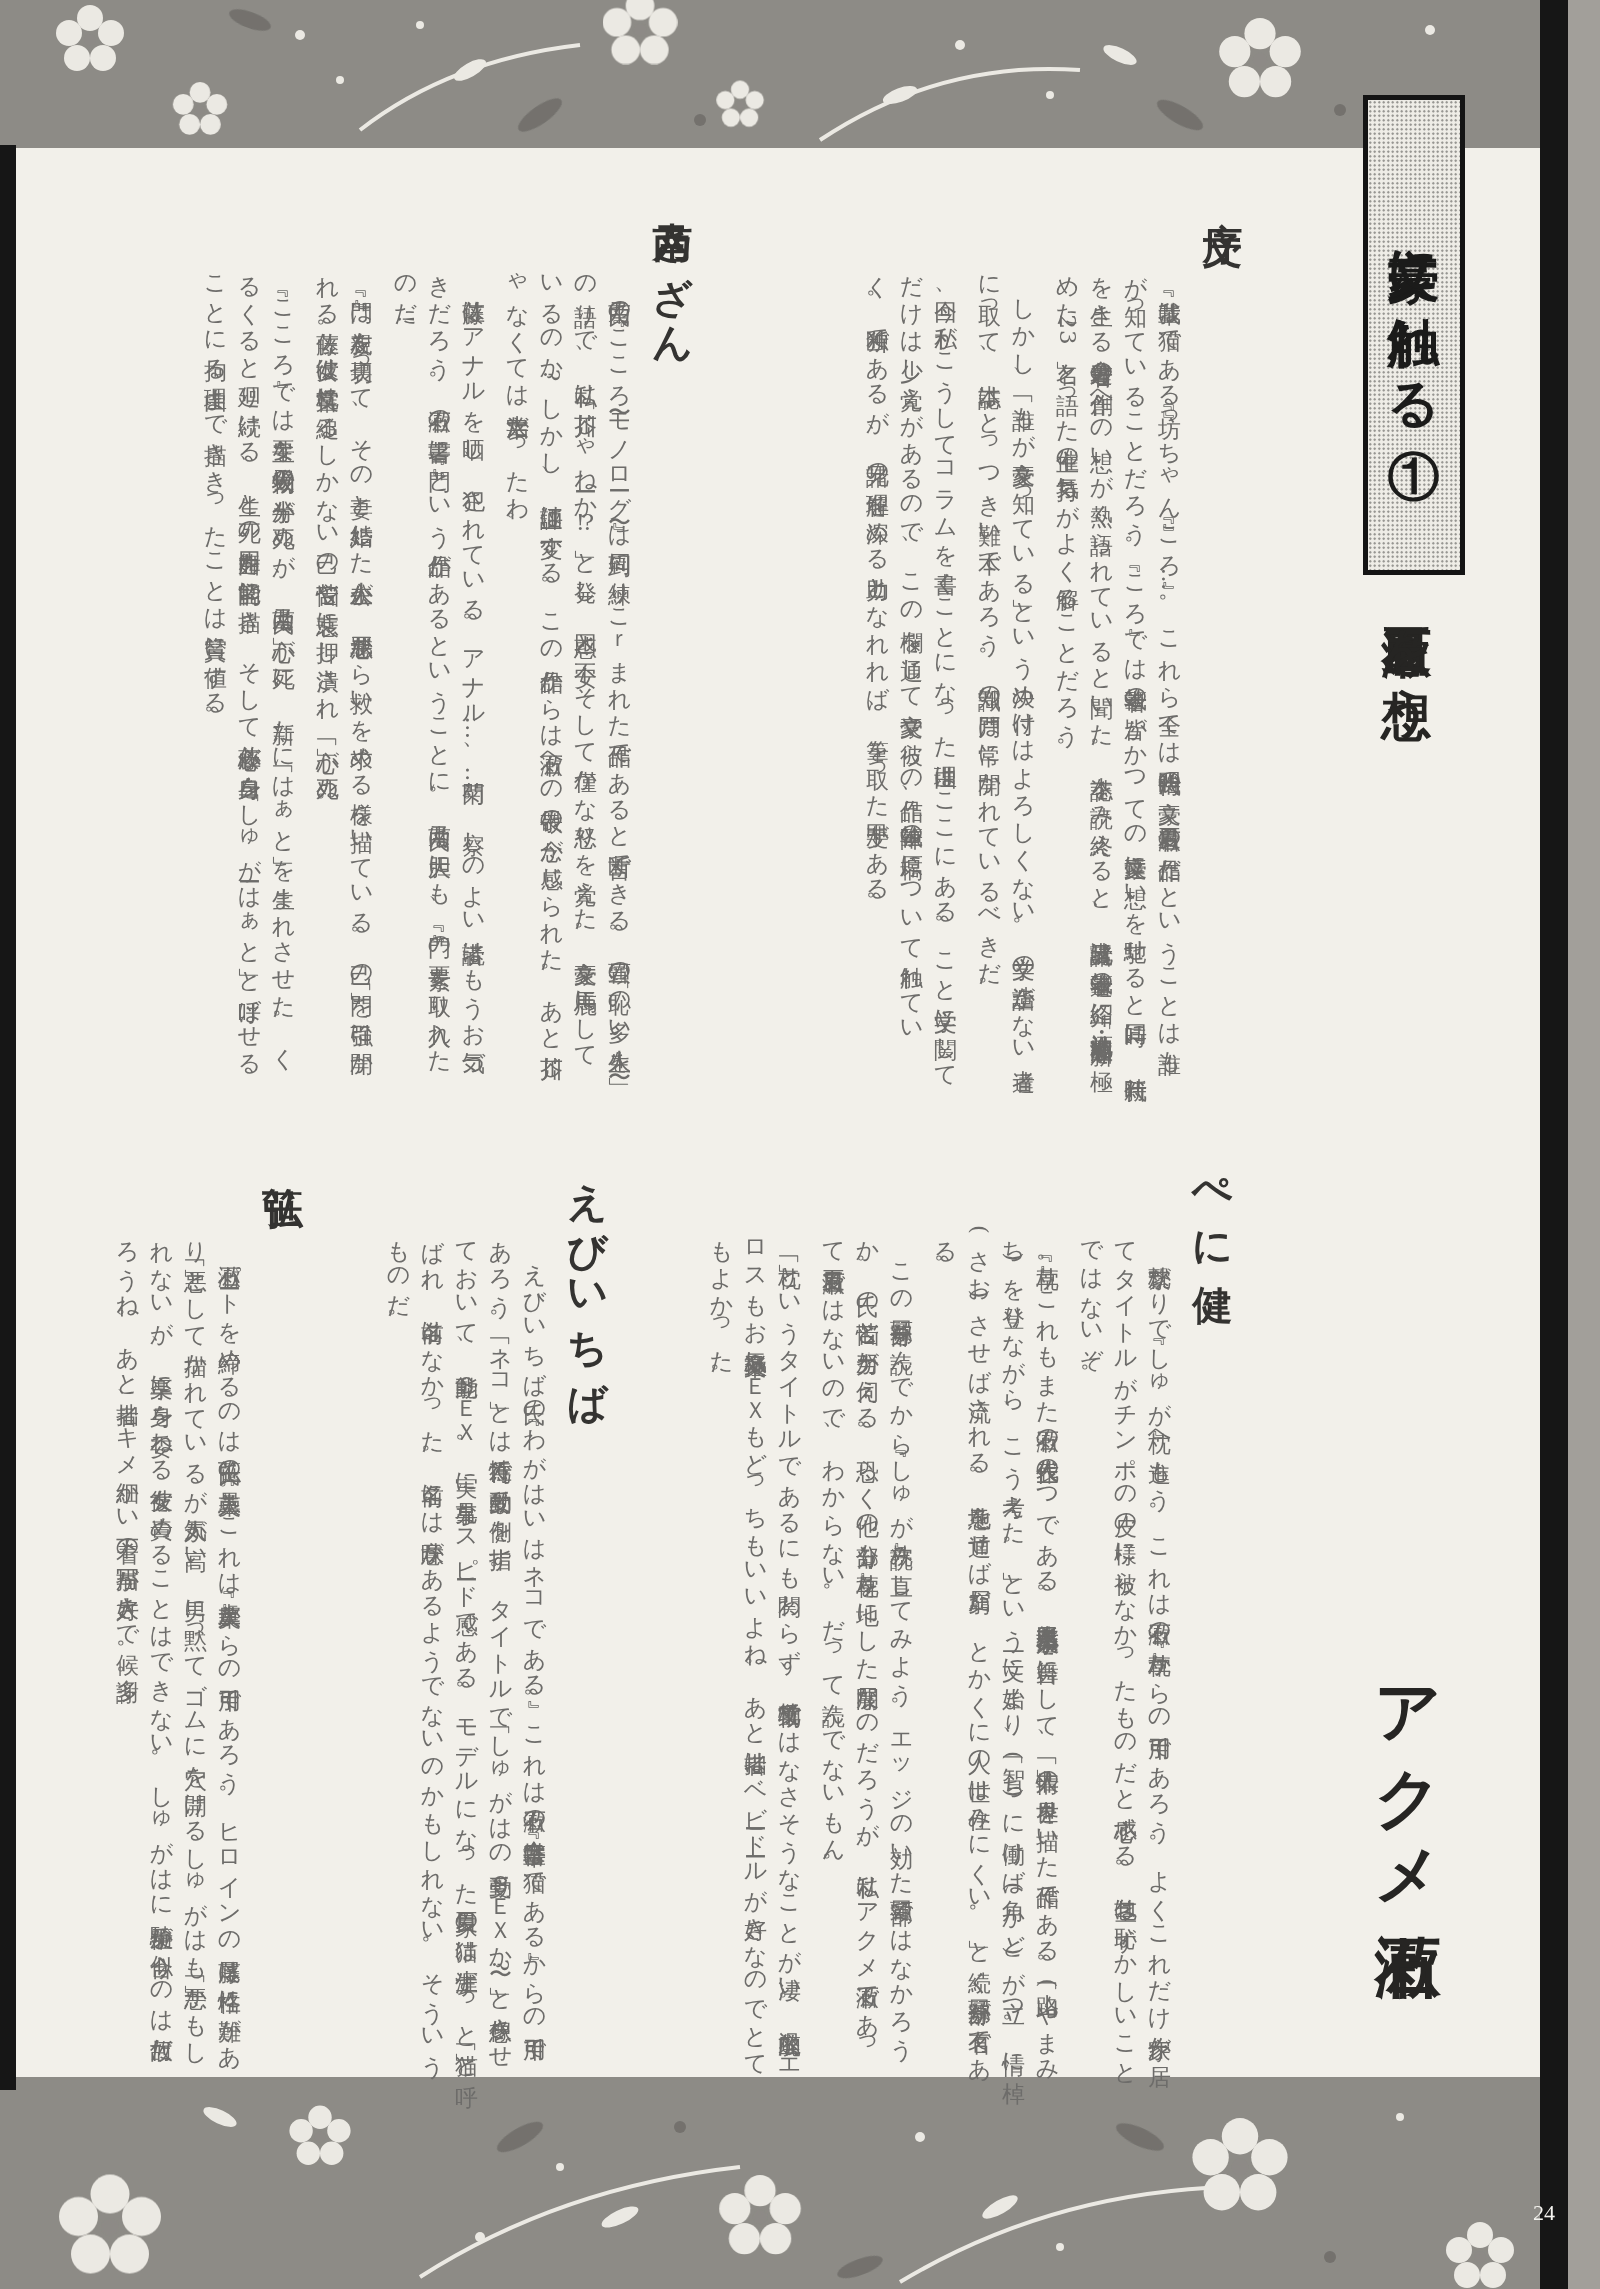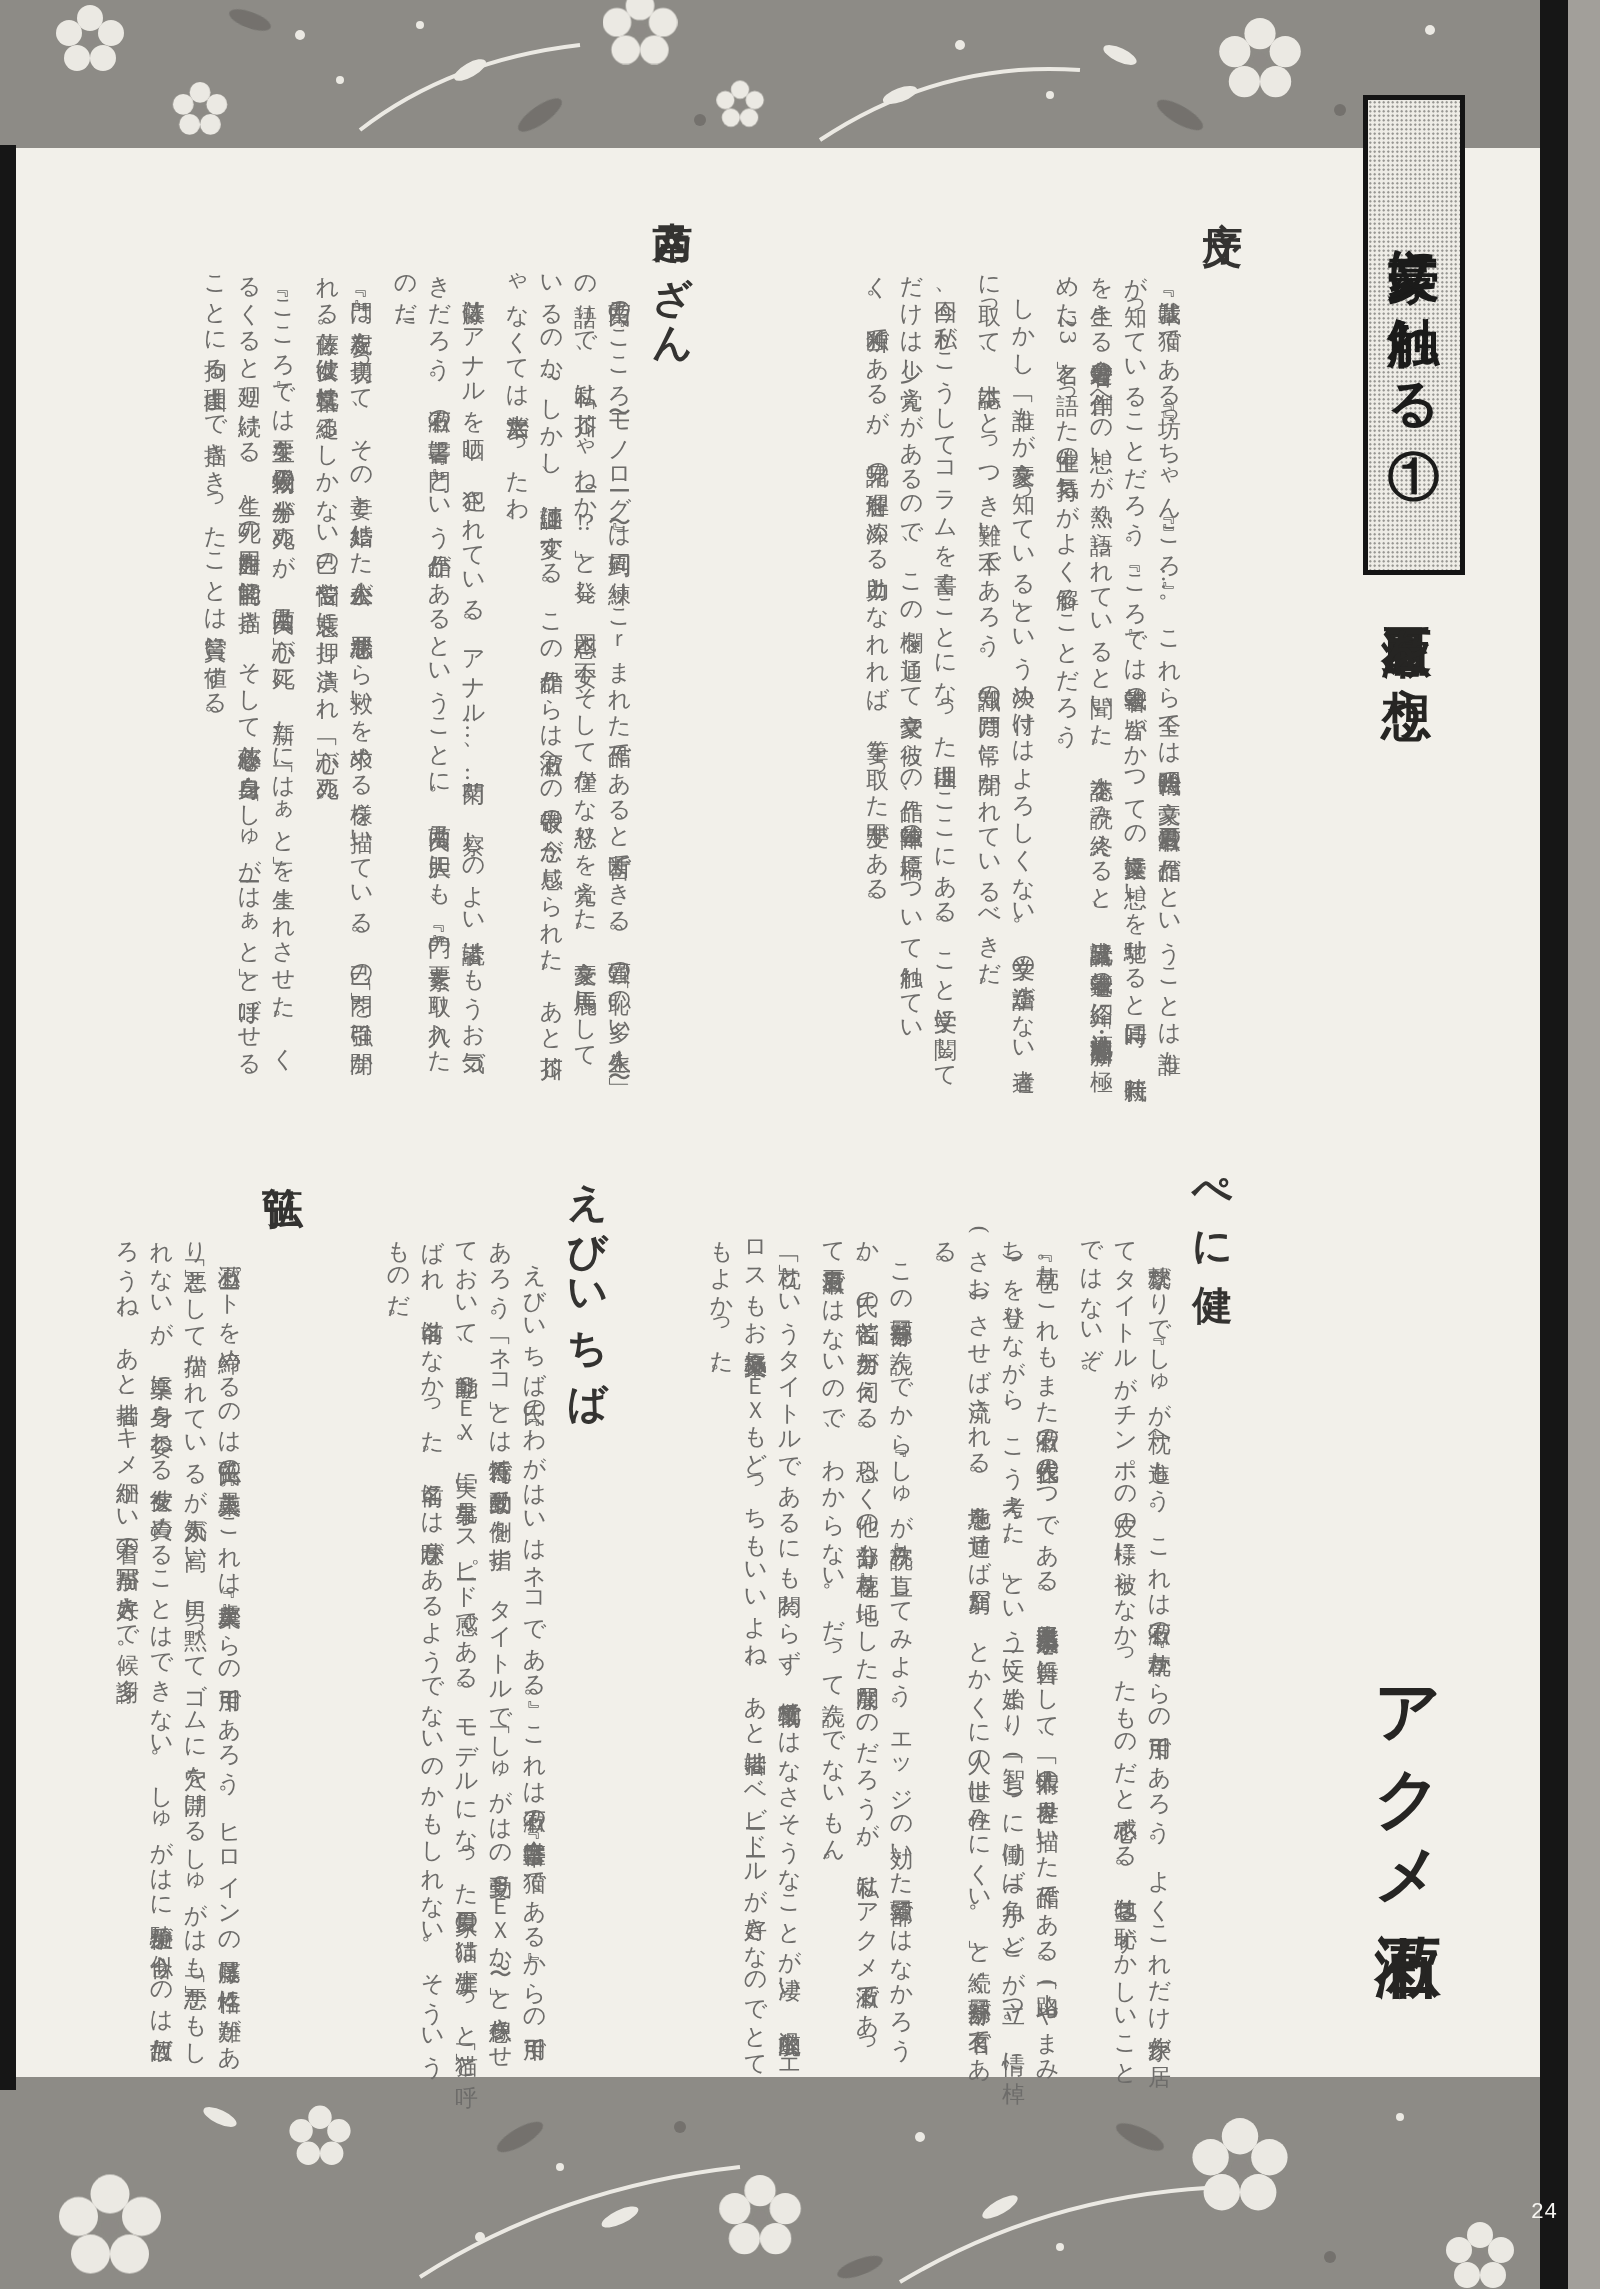--- a/index.html
+++ b/index.html
@@ -15,21 +15,21 @@
   .band{position:absolute;left:0;width:1600px;z-index:1;}
   .band-top{top:0;height:148px;}
   .band-bottom{bottom:0;height:212px;}
   .edge-strip{position:absolute;right:0;top:0;width:32px;height:2289px;background:#a29f9a;z-index:2;}
   .bar{position:absolute;background:#161616;z-index:3;}
   .bar-left{left:0;top:145px;width:16px;height:1945px;}
   .bar-right{right:32px;top:0;width:28px;height:2289px;}
   .page-number{
     position:absolute;right:32px;top:2200px;width:48px;
     color:#f5f4f0;font-size:22px;text-align:center;z-index:4;
-    font-family:Liberation Mono, monospace;
+    font-family:Liberation Serif, serif;
   }
   
   .series-title-box{
     position:absolute;left:1363px;top:95px;width:102px;height:480px;
     border:5px solid #141414;box-sizing:border-box;
     background-color:#efede7;
     background-image:radial-gradient(circle,#91908c 1.1px,rgba(0,0,0,0) 1.3px);
     background-size:4.5px 4.5px;
     z-index:4;
     display:flex;align-items:center;justify-content:center;

